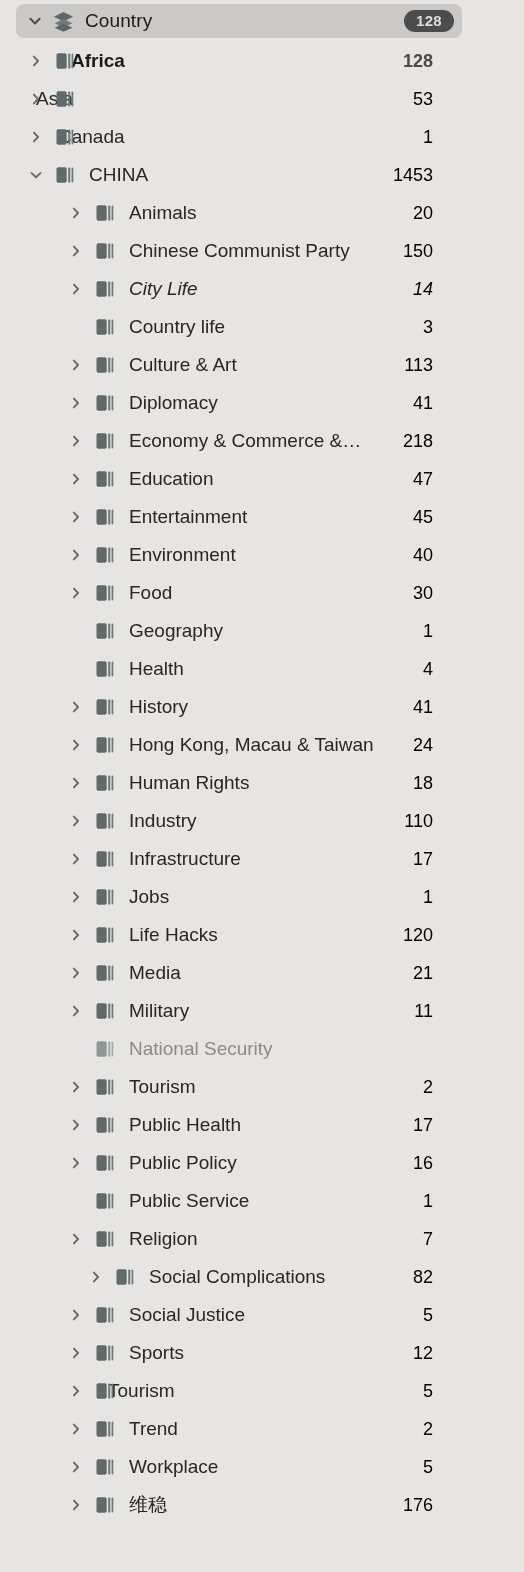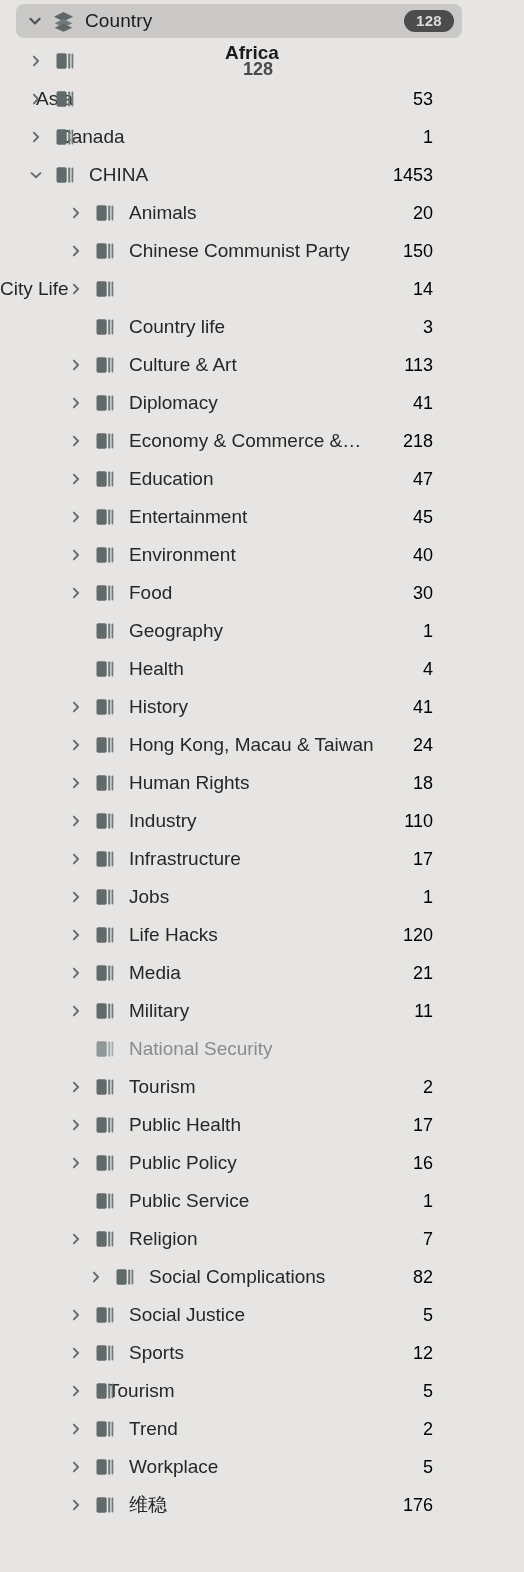--- a/index.html
+++ b/index.html
@@ -142,21 +142,21 @@
         <path d="M12 2.2 L22 7.1 L12 12 L2 7.1 Z" fill="#5f6868"></path>
         <path d="M12 9.3 L21.3 13.8 L12 18.3 L2.7 13.8 Z" fill="#717a7a"></path>
         <path d="M12 14.0 L21.3 18.4 L12 22.8 L2.7 18.4 Z" fill="#5f6868"></path>
       </svg>
     </span>
     <span class="header-title">Country</span>
     <span class="badge">128</span>
   </div>
 
   <div class="rows" id="rows-container">
-      <div class="tree-row is-bold" style="padding-left: 71px; flex-direction: column;">
+      <div class="tree-row is-bold" style="padding-left: 71px;">
         <span class="twisty" style="left: 25px;">
           <svg class="chev" width="16" height="16" viewBox="0 0 16 16" aria-hidden="true">
             <path d="M5.9 3.6 L10.1 8 L5.9 12.4" fill="none" stroke="#6a6a6a" stroke-width="1.9" stroke-linecap="round" stroke-linejoin="round"></path>
           </svg>
         </span>
         <span class="book-icon" style="left: 55px;">
           <svg class="bk" width="22" height="22" viewBox="0 0 22 22" aria-hidden="true">
             <rect x="1.5" y="3.2" width="10.2" height="15.6" rx="1.8" fill="#616a6a"></rect>
             <rect x="13.2" y="3.4" width="2.1" height="15.2" rx="0.9" fill="#6f7878"></rect>
             <rect x="16.6" y="3.4" width="1.7" height="15.2" rx="0.8" fill="#6f7878"></rect>
@@ -238,21 +238,21 @@
         <span class="book-icon" style="left: 95px;">
           <svg class="bk" width="22" height="22" viewBox="0 0 22 22" aria-hidden="true">
             <rect x="1.5" y="3.2" width="10.2" height="15.6" rx="1.8" fill="#616a6a"></rect>
             <rect x="13.2" y="3.4" width="2.1" height="15.2" rx="0.9" fill="#6f7878"></rect>
             <rect x="16.6" y="3.4" width="1.7" height="15.2" rx="0.8" fill="#6f7878"></rect>
           </svg>
         </span>
         <span class="row-label">Chinese Communist Party</span>
         <span class="row-count">150</span>
       </div>
-      <div class="tree-row" style="">
+      <div class="tree-row" style="padding-left: 129px; font-style: italic;">
         <span class="twisty" style="left: 65px;">
           <svg class="chev" width="16" height="16" viewBox="0 0 16 16" aria-hidden="true">
             <path d="M5.9 3.6 L10.1 8 L5.9 12.4" fill="none" stroke="#6a6a6a" stroke-width="1.9" stroke-linecap="round" stroke-linejoin="round"></path>
           </svg>
         </span>
         <span class="book-icon" style="left: 95px;">
           <svg class="bk" width="22" height="22" viewBox="0 0 22 22" aria-hidden="true">
             <rect x="1.5" y="3.2" width="10.2" height="15.6" rx="1.8" fill="#616a6a"></rect>
             <rect x="13.2" y="3.4" width="2.1" height="15.2" rx="0.9" fill="#6f7878"></rect>
             <rect x="16.6" y="3.4" width="1.7" height="15.2" rx="0.8" fill="#6f7878"></rect>

